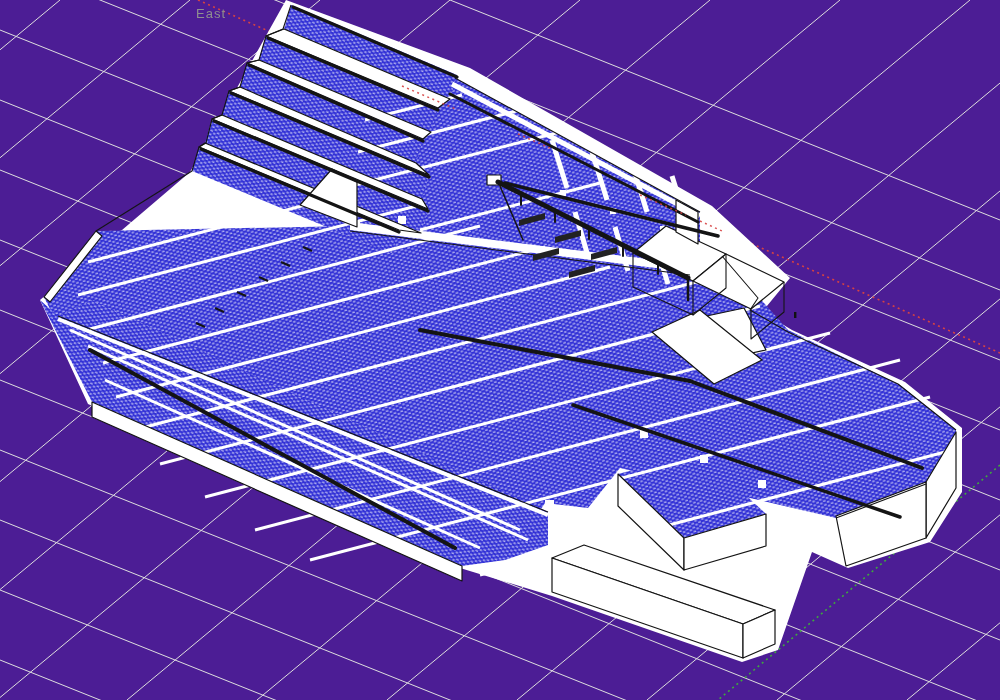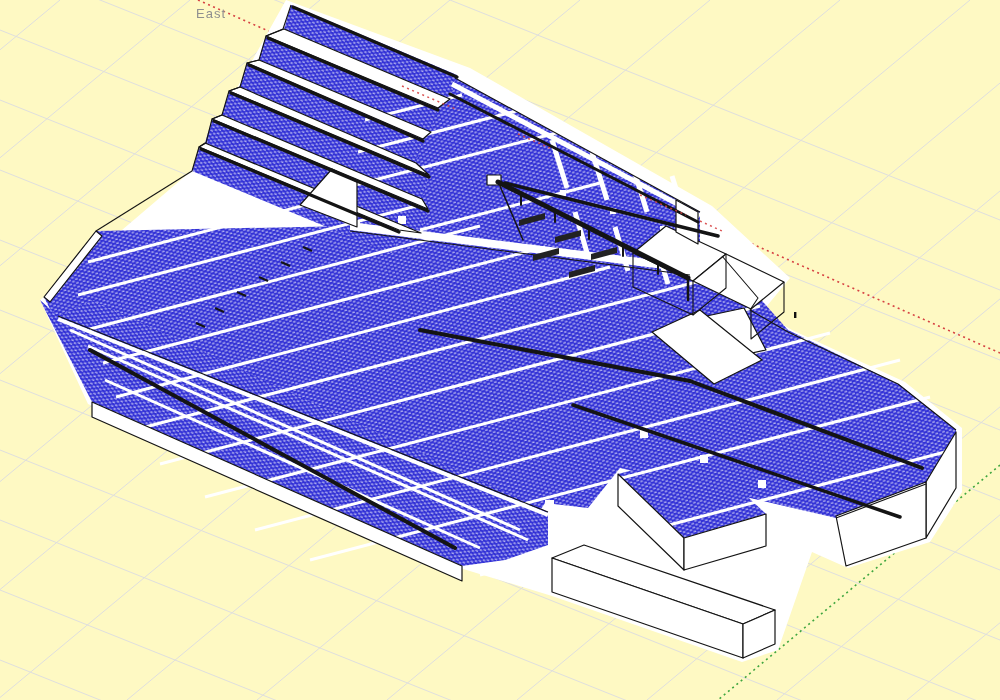--- a/index.html
+++ b/index.html
@@ -1,16 +1,16 @@
 <!DOCTYPE html>
 <html><head>
 <meta charset="utf-8">
 <style>
   html,body{margin:0;padding:0;background:#fff;}
-  .stage{position:relative;width:1000px;height:700px;background:#fef9c3;overflow:hidden;
+  .stage{position:relative;width:1000px;height:700px;background:#4c1d95;overflow:hidden;
          font-family:"Liberation Sans", sans-serif;}
   .stage svg{position:absolute;left:0;top:0;}
   .compass-label{position:absolute;left:196px;top:6px;font-size:13px;letter-spacing:1px;
          color:#8f8f8f;user-select:none;}
 </style>
 </head>
 <body>
 
 <div class="stage">
   <svg width="1000" height="700" viewBox="0 0 1000 700" xmlns="http://www.w3.org/2000/svg">

